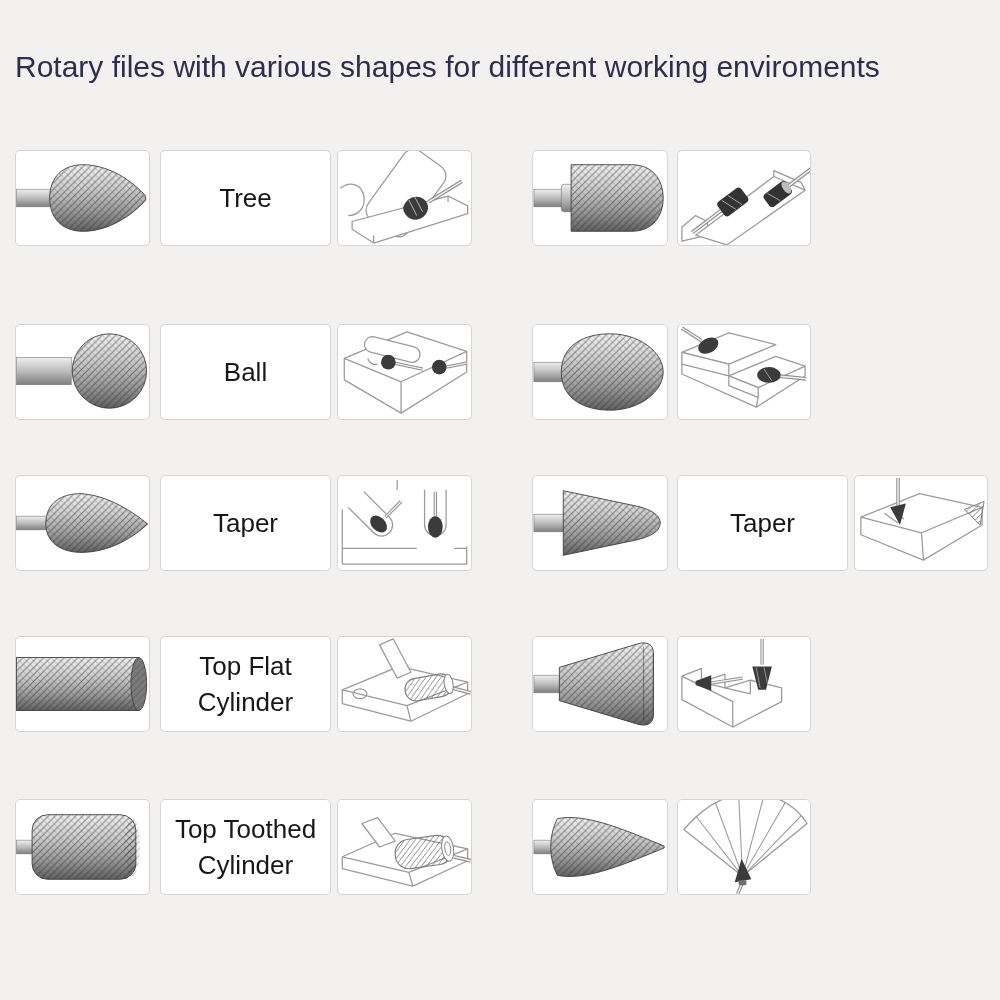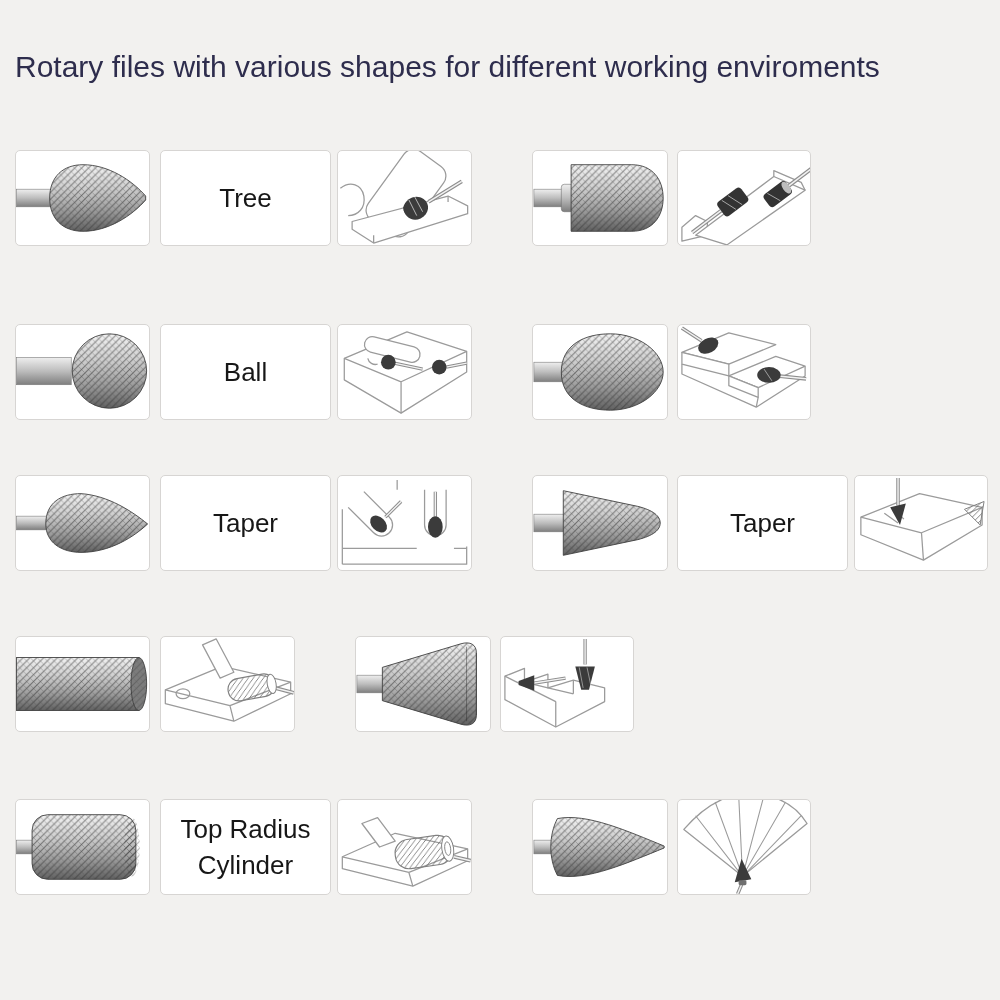--- a/index.html
+++ b/index.html
@@ -221,20 +221,23 @@
 
   <div class="row" style="top:636px">
     <div class="cell w135 m10">
       <svg viewBox="0 0 135 96">
         <rect x="0" y="21" width="125" height="54" fill="url(#gMetal)"></rect>
         <rect x="0" y="21" width="125" height="54" fill="url(#pHatch)" stroke="#3f3f3f" stroke-width="0.9"></rect>
         <ellipse cx="125" cy="48" rx="8" ry="27" fill="#7c7c7c" stroke="#3f3f3f" stroke-width="0.9"></ellipse>
         <ellipse cx="125" cy="48" rx="8" ry="27" fill="url(#pHatch)" opacity="0.6"></ellipse>
       </svg>
     </div>
+    <div class="cell label m6">
+      <span>Top Flat Cylinder</span>
+    </div>
     <div class="cell w135 m60">
       <svg viewBox="0 0 135 96">
         <g stroke="#9b9b9b" stroke-width="1.3" fill="#ffffff" stroke-linejoin="round">
           <path d="M4,54 L62,30 L132,46 L132,58 L74,86 L4,68 Z"></path>
           <path d="M4,54 L70,70 L132,46 M70,70 L74,86" fill="none"></path>
           <path d="M42,8 L56,2 L74,36 L60,42 Z"></path>
           <ellipse cx="22" cy="58" rx="7" ry="5" fill="none"></ellipse>
         </g>
         <path d="M116,52 L135,57" stroke="#8d8d8d" stroke-width="4" fill="none"></path>
         <path d="M116,52 L135,57" stroke="#f2f2f2" stroke-width="1.6" fill="none"></path>
@@ -272,21 +275,21 @@
   <div class="row" style="top:799px">
     <div class="cell w135 m10">
       <svg viewBox="0 0 135 96">
         <rect x="0" y="41" width="18" height="14" fill="url(#gShank)" stroke="#7a7a7a" stroke-width="0.6"></rect>
         <rect x="16" y="15" width="106" height="66" rx="16" fill="url(#gMetal)"></rect>
         <rect x="16" y="15" width="106" height="66" rx="16" fill="url(#pHatch)" stroke="#3f3f3f" stroke-width="0.9"></rect>
         <ellipse cx="118" cy="48" rx="8" ry="30" fill="url(#pHatch)" opacity="0.7"></ellipse>
       </svg>
     </div>
     <div class="cell label m6">
-      <span>Top Radius Cylinder</span>
+      <span>Top Toothed Cylinder</span>
     </div>
     <div class="cell w135 m60">
       <svg viewBox="0 0 135 96">
         <g stroke="#9b9b9b" stroke-width="1.3" fill="#ffffff" stroke-linejoin="round">
           <path d="M4,58 L58,34 L132,50 L132,62 L76,88 L4,70 Z"></path>
           <path d="M4,58 L72,74 L132,50 M72,74 L76,88" fill="none"></path>
           <path d="M24,24 L40,18 L58,42 L42,48 Z"></path>
         </g>
         <path d="M118,58 L135,62" stroke="#8d8d8d" stroke-width="4" fill="none"></path>
         <path d="M118,58 L135,62" stroke="#f2f2f2" stroke-width="1.6" fill="none"></path>

